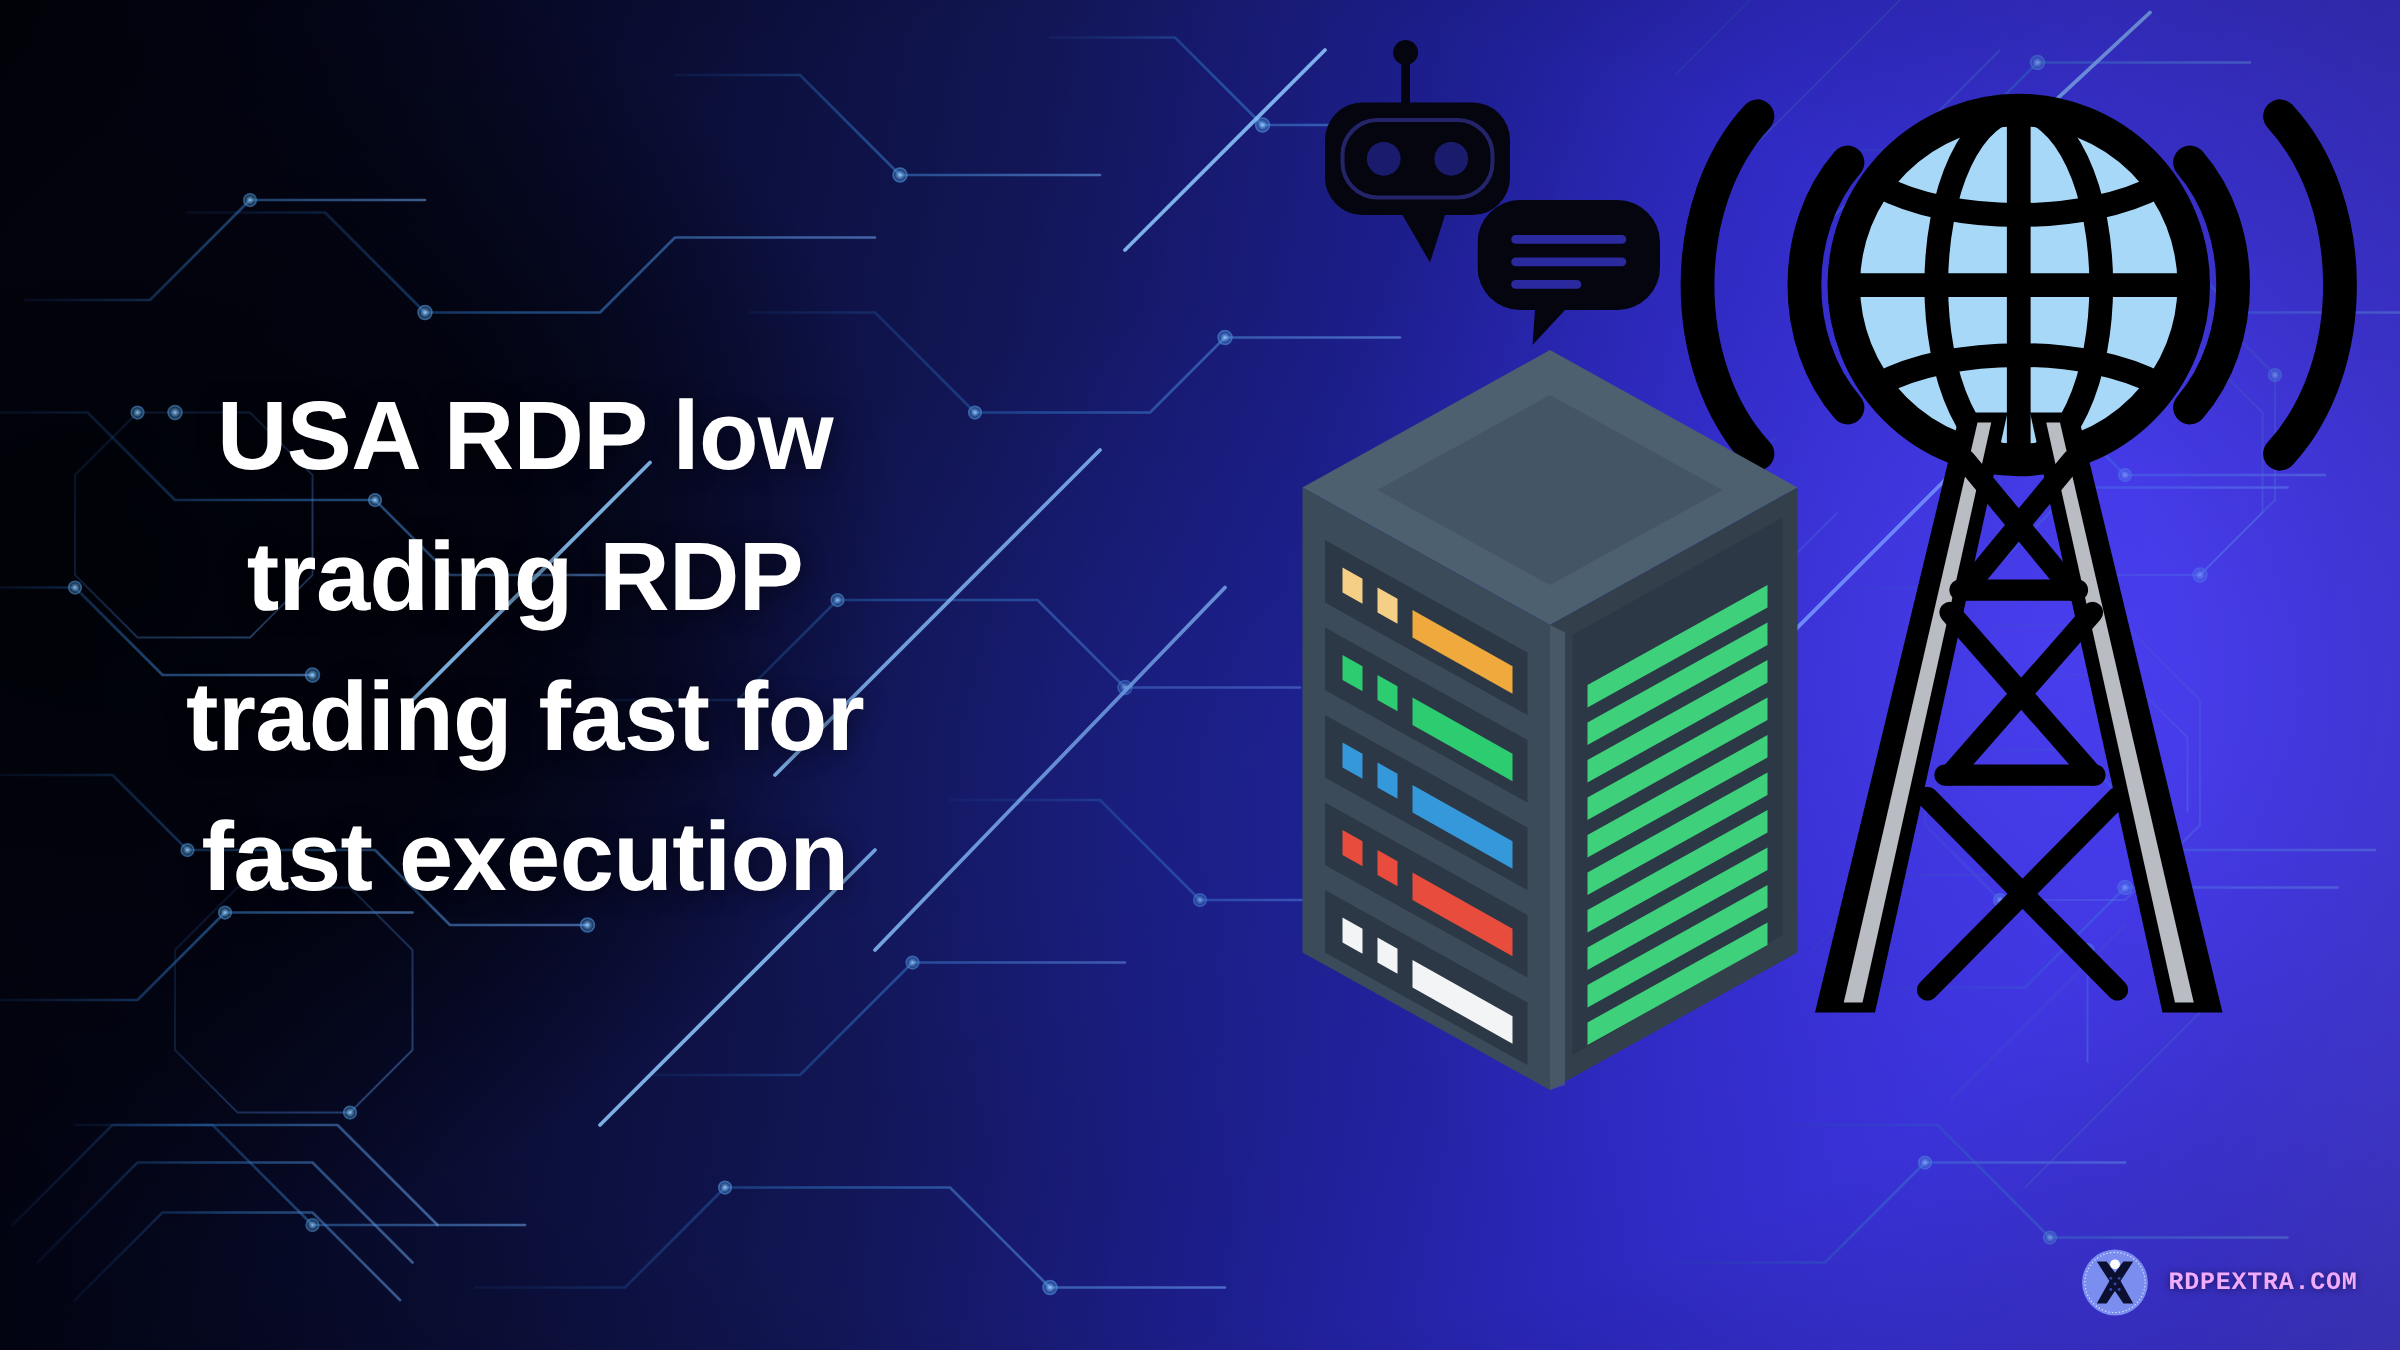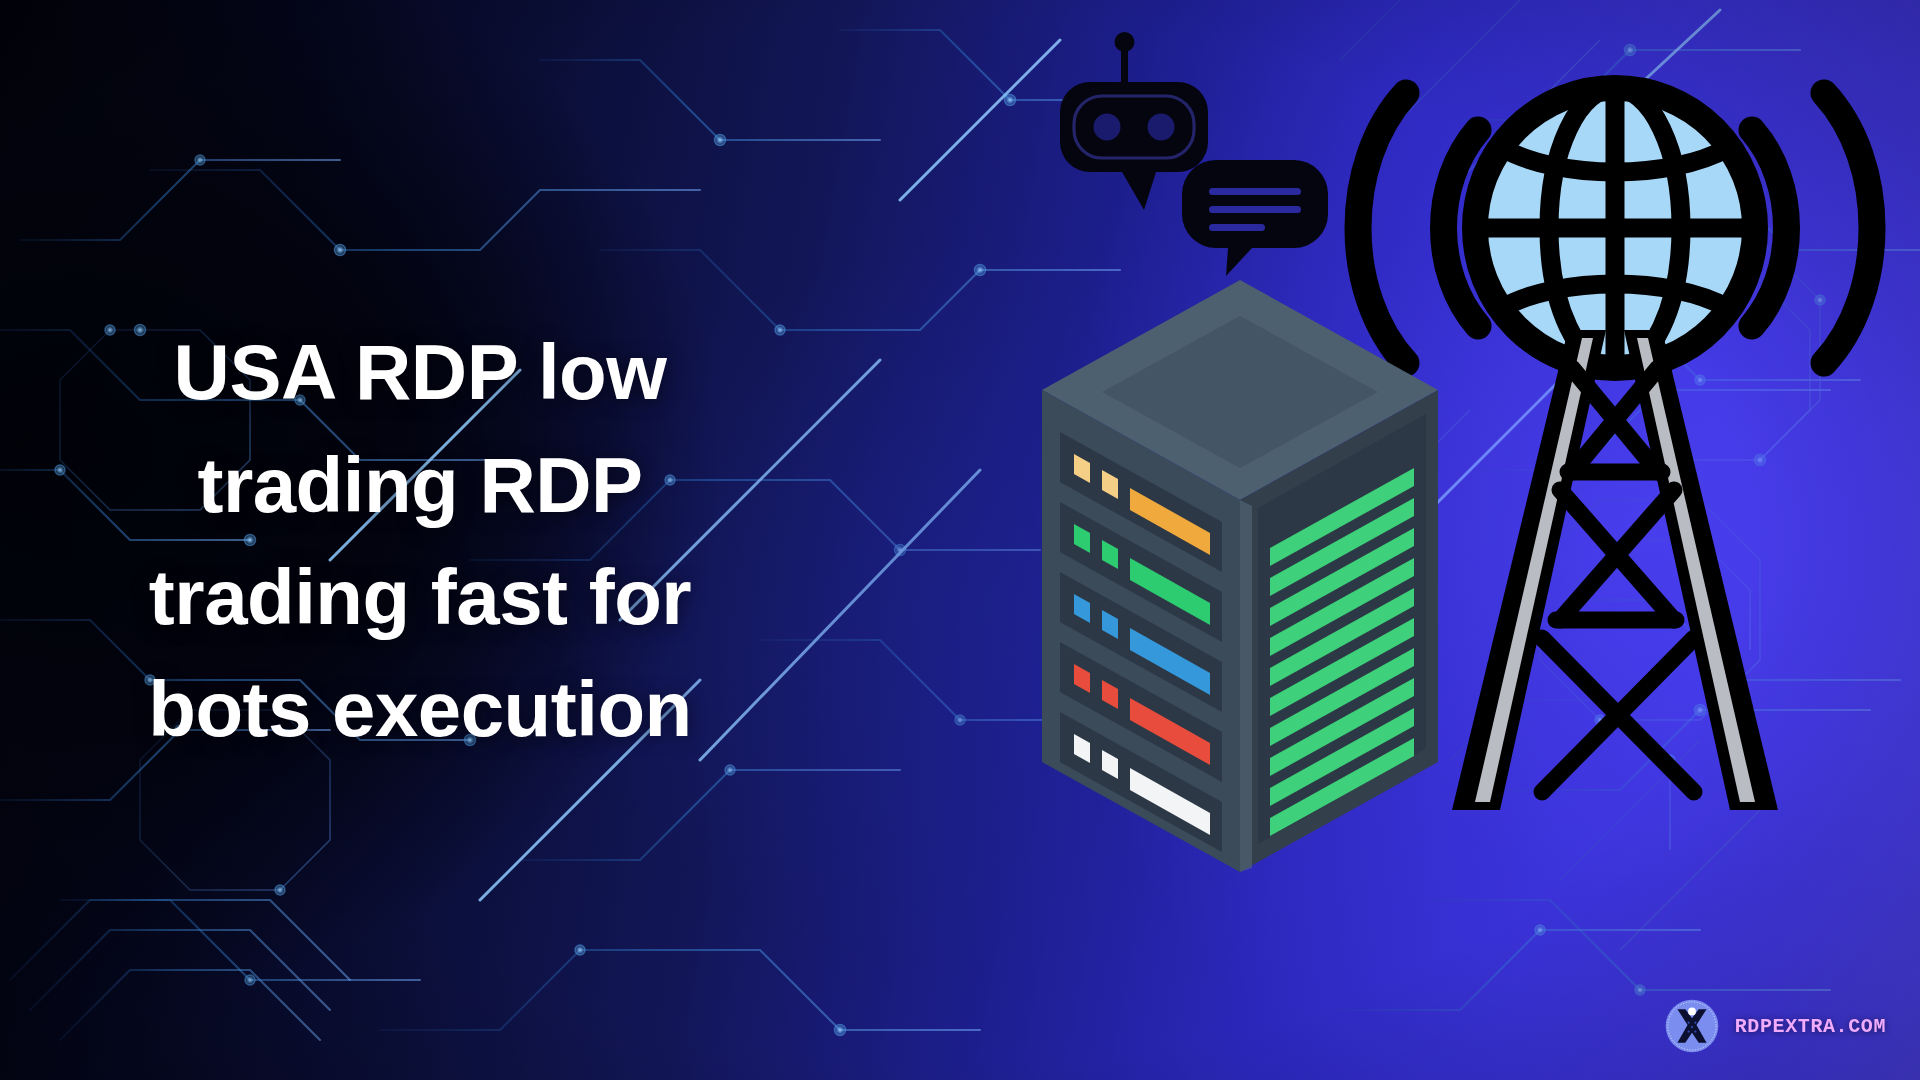--- a/index.html
+++ b/index.html
@@ -40,21 +40,21 @@
   .bg-vignette{
     position:absolute;inset:0;
     background:radial-gradient(ellipse 1500px 1000px at 50% 50%, rgba(0,0,0,0) 52%, rgba(0,0,0,.38) 100%);
   }
   .circuit-layer{position:absolute;inset:0;}
   .circuit-layer svg{position:absolute;inset:0;width:1920px;height:1080px;}
 
   
   #headline{
     position:absolute;
-    left:20px; top:264px;
+    left:20px; top:240px;
     width:800px;
     text-align:center;
     color:#ffffff;
     font-family:"Liberation Sans",sans-serif;
     font-weight:700;
     font-size:78px;
     line-height:1.44;
     letter-spacing:-0.5px;
     text-shadow:0 2px 18px rgba(0,0,0,.55);
     z-index:30;
@@ -371,21 +371,21 @@
         <polygon points="210,228 222,234 222,596 210,600" fill="#5a6d7d" opacity=".55"></polygon>
       </g>
     </svg>
 
   </div>
 
   <h1 id="headline">
     <span class="ln">USA RDP low</span>
     <span class="ln">trading RDP</span>
     <span class="ln">trading fast for</span>
-    <span class="ln">bots execution</span>
+    <span class="ln">fast execution</span>
   </h1>
 
   <div id="logo">
     <div class="badge">
       <svg viewBox="0 0 100 100" width="56" height="56" xmlns="http://www.w3.org/2000/svg">
         <circle cx="50" cy="50" r="47" fill="#7b8ef0"></circle>
         <circle cx="50" cy="50" r="43" fill="none" stroke="#e9ecff" stroke-width="1.6" stroke-dasharray="2 3" opacity=".85"></circle>
         <g fill="#0b1030">
           <path d="M24 20 L38 20 L50 36 L62 20 L76 20 L58 48 L76 80 L62 80 L50 62 L38 80 L24 80 L42 48 Z"></path>
         </g>

